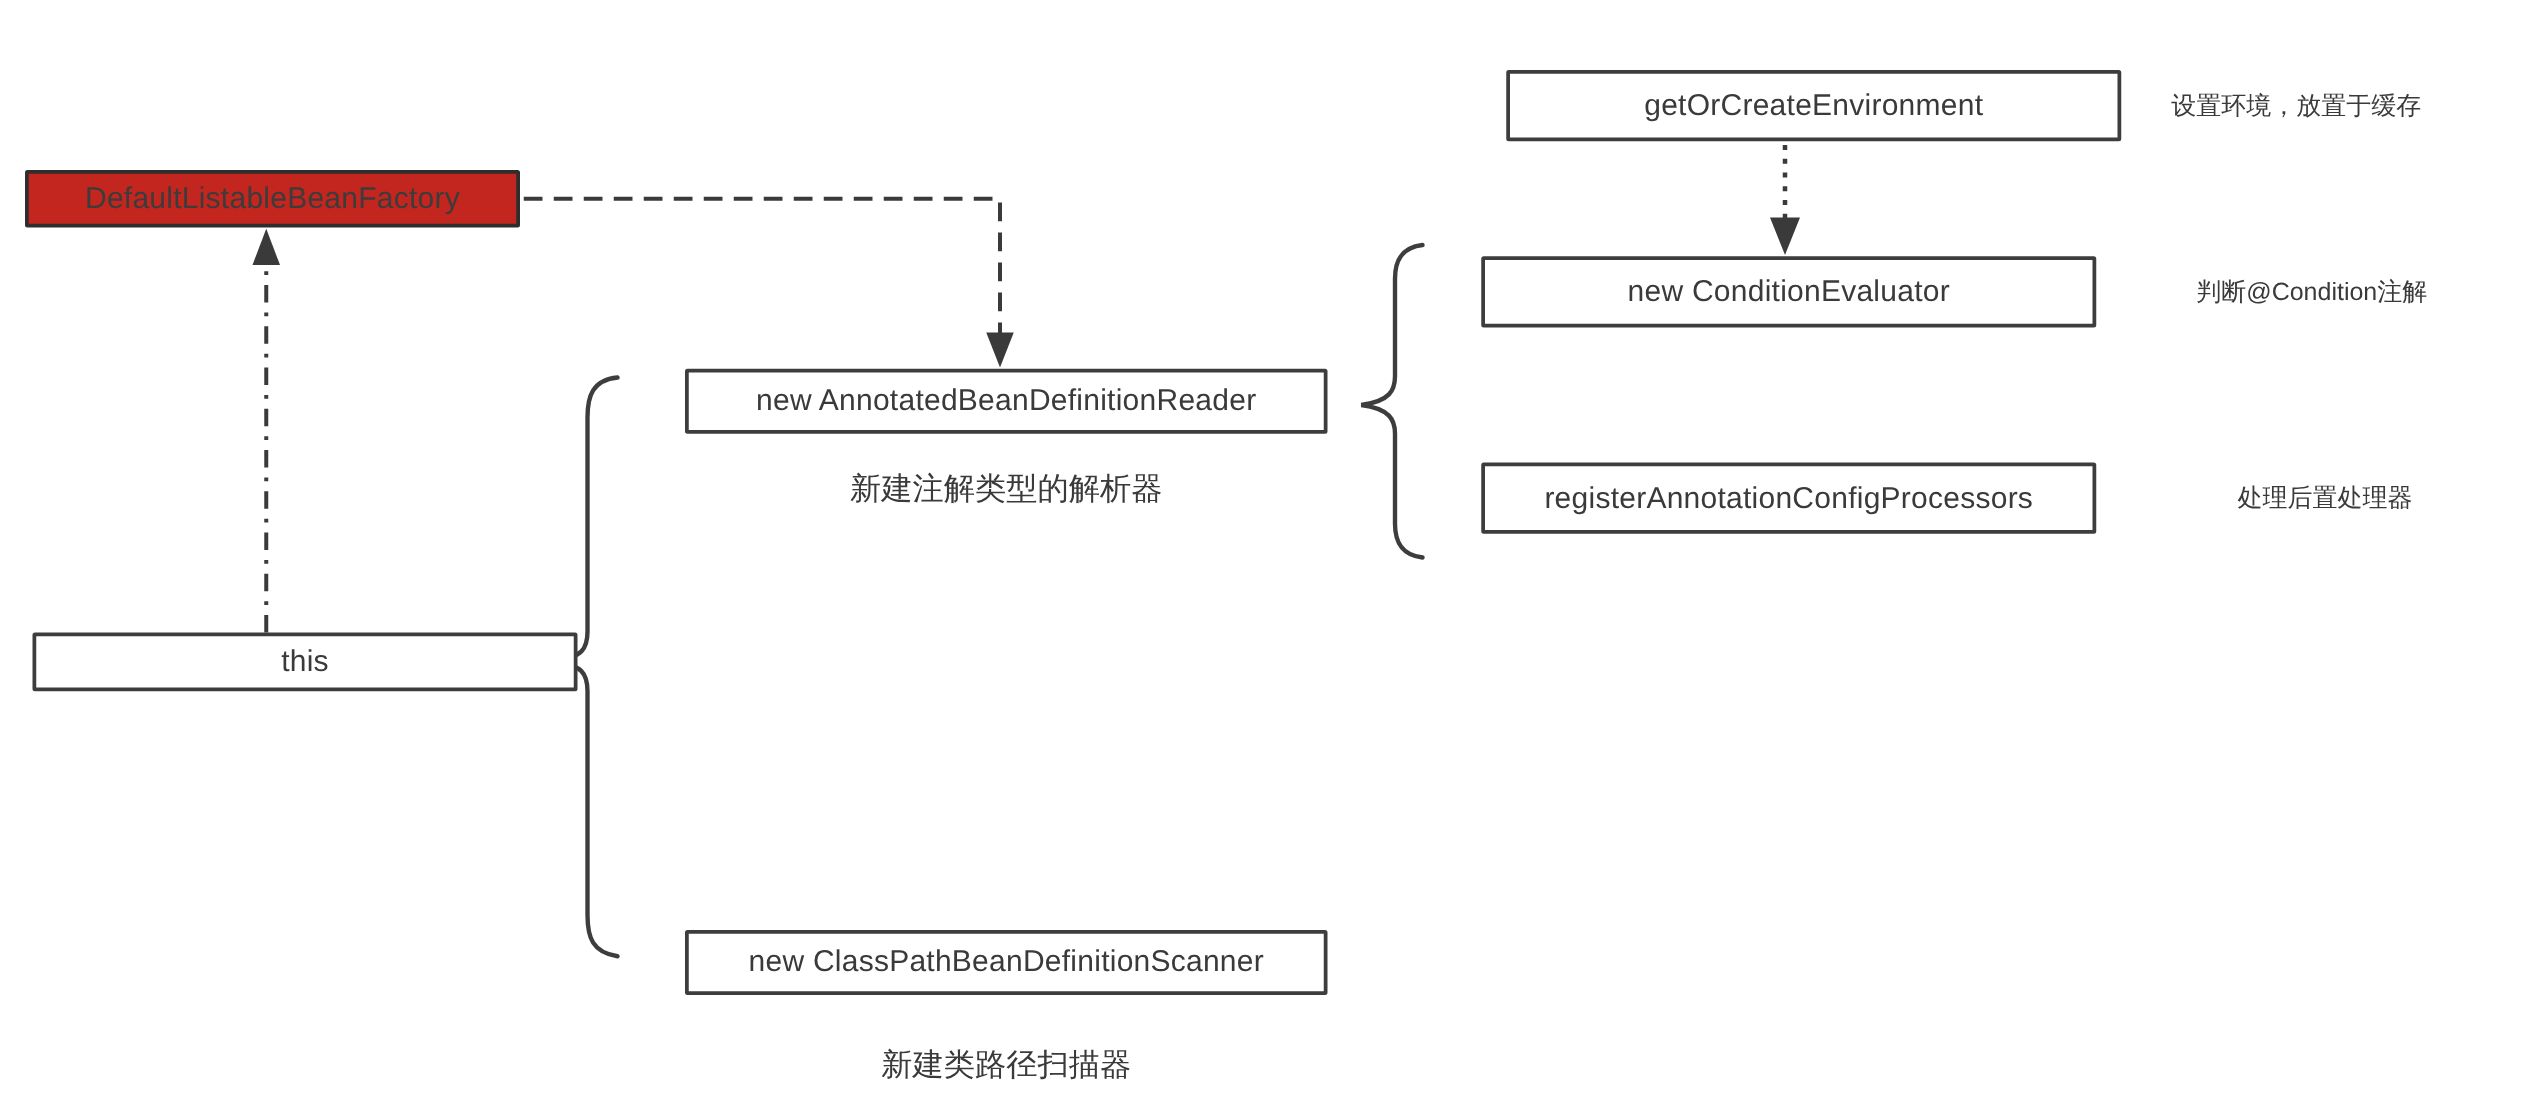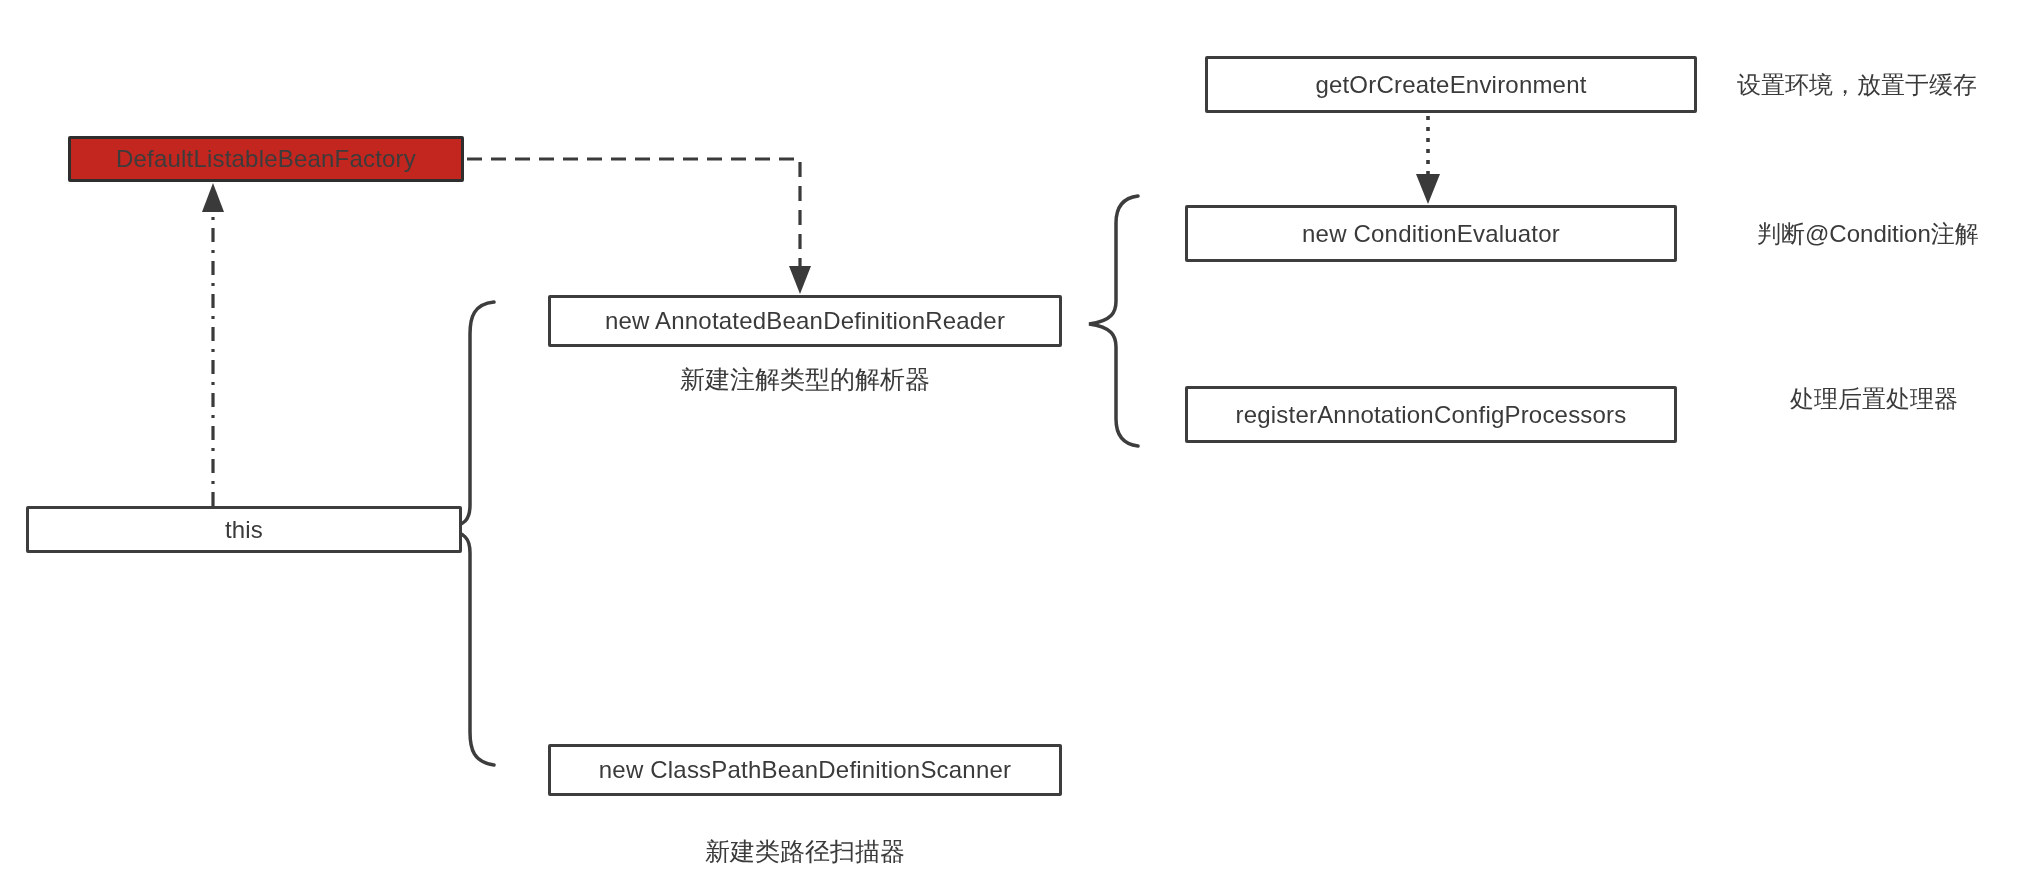--- a/index.html
+++ b/index.html
@@ -45,21 +45,21 @@
     transform: translateX(-50%);
     font-size: 25px;
     white-space: nowrap;
     text-align: center;
   }
   .note {
     position: absolute;
     display: flex;
     align-items: center;
     height: 57px;
-    font-size: 24px;
+    font-size: 20px;
     white-space: nowrap;
   }
 </style>
 </head>
 <body>
 
 <div class="canvas">
 
   <svg class="connectors" viewBox="0 0 2024 882" fill="none" xmlns="http://www.w3.org/2000/svg">
 
@@ -82,46 +82,46 @@
       <path d="M494,302 C474,304 470,317 470,334 L470,505 C470,519 466,526 443,529
                C466,532 470,539 470,553 L470,732 C470,750 474,762 494,765" stroke="#3d3d3d" stroke-width="3.5" stroke-linecap="round"></path>
     </g>
 
     <g>
       <path d="M1138,196 C1121,198 1116,209 1116,223 L1116,301 C1116,312 1112,321 1089,324
                C1112,327 1116,336 1116,347 L1116,419 C1116,433 1121,444 1138,446" stroke="#3d3d3d" stroke-width="3.5" stroke-linecap="round"></path>
     </g>
   </svg>
 
-  <div class="node node-red" style="left:20px; top:136px; width:396px; height:46px;margin-left:48px;">
+  <div class="node node-red" style="left:20px; top:136px; width:396px; height:46px;">
     <span>DefaultListableBeanFactory</span>
   </div>
 
   <div class="node" style="left:26px; top:506px; width:436px; height:47px;">
     <span>this</span>
   </div>
 
   <div class="node" style="left:548px; top:295px; width:514px; height:52px;">
     <span>new AnnotatedBeanDefinitionReader</span>
   </div>
-  <div class="caption" style="left:805px; top:363px;text-align:center;">新建注解类型的解析器</div>
+  <div class="caption" style="left:805px; top:374px;text-align:center;">新建注解类型的解析器</div>
 
   <div class="node" style="left:548px; top:744px; width:514px; height:52px;">
     <span>new ClassPathBeanDefinitionScanner</span>
   </div>
   <div class="caption" style="left:805px; top:835px;">新建类路径扫描器</div>
 
   <div class="node" style="left:1185px; top:56px; width:492px; height:57px;margin-left:20px;">
     <span>getOrCreateEnvironment</span>
   </div>
   <div class="note" style="left:1737px; top:56px;">设置环境，放置于缓存</div>
 
   <div class="node" style="left:1185px; top:205px; width:492px; height:57px;">
     <span>new ConditionEvaluator</span>
   </div>
   <div class="note" style="left:1757px; top:205px;">判断@Condition注解</div>
 
-  <div class="node" style="left:1185px; top:370px; width:492px; height:57px;margin-top:16px;">
+  <div class="node" style="left:1185px; top:370px; width:492px; height:57px;">
     <span>registerAnnotationConfigProcessors</span>
   </div>
   <div class="note" style="left:1790px; top:370px;">处理后置处理器</div>
 
 </div>
 
 </body></html>

